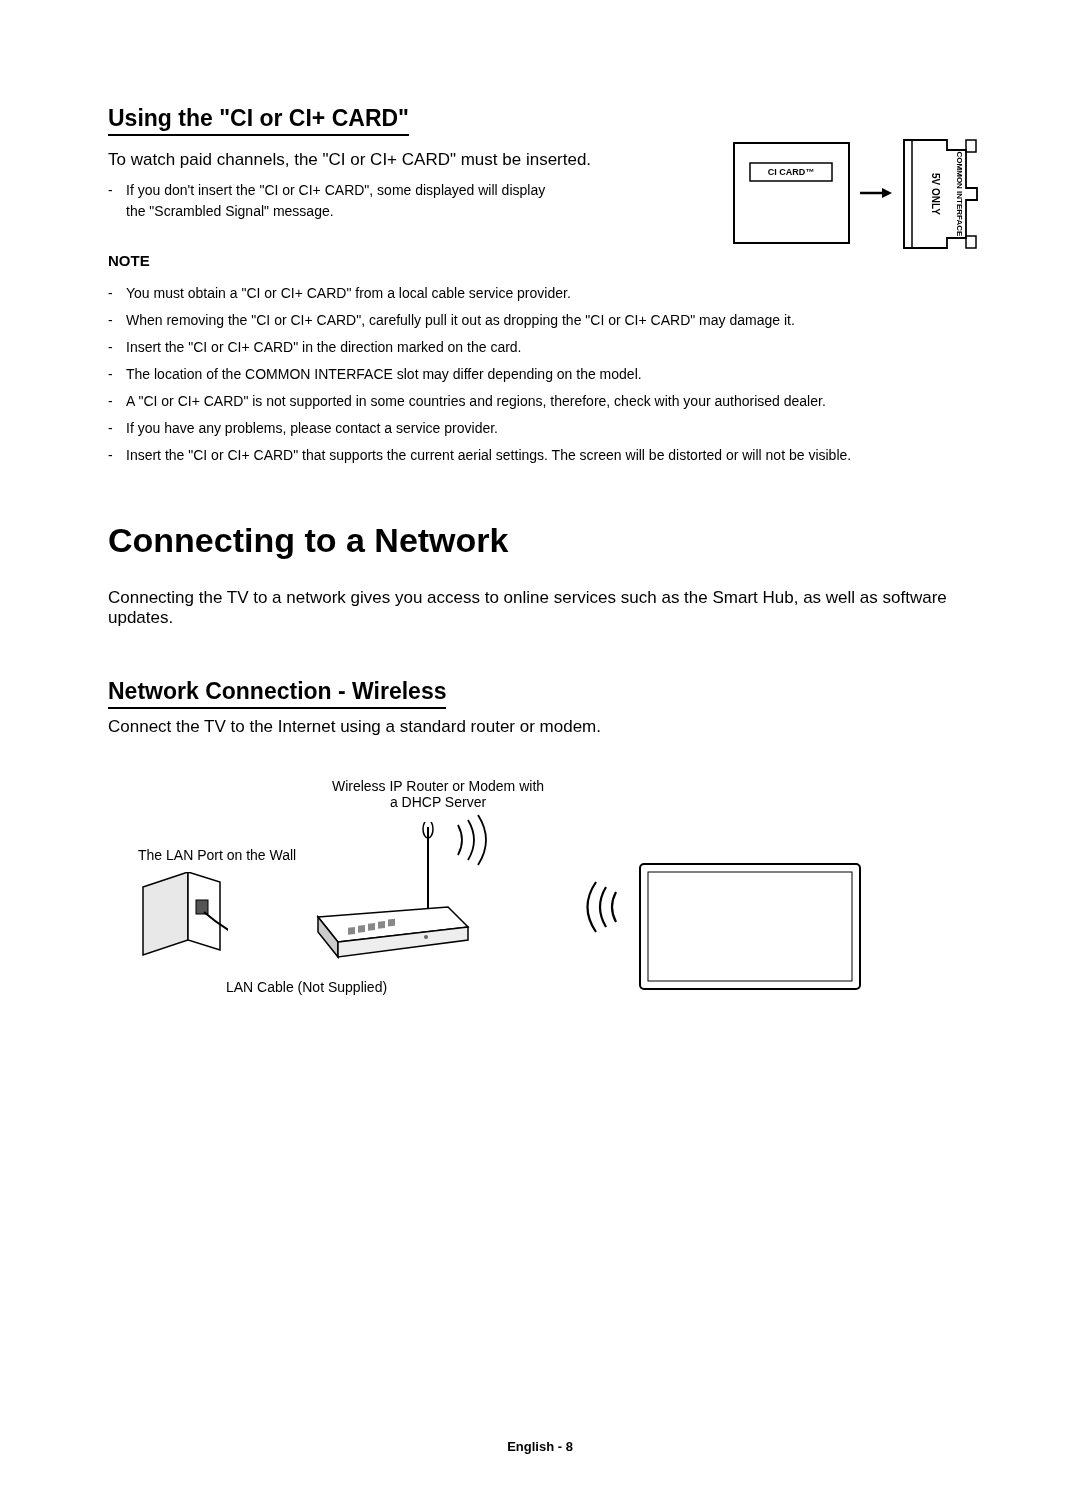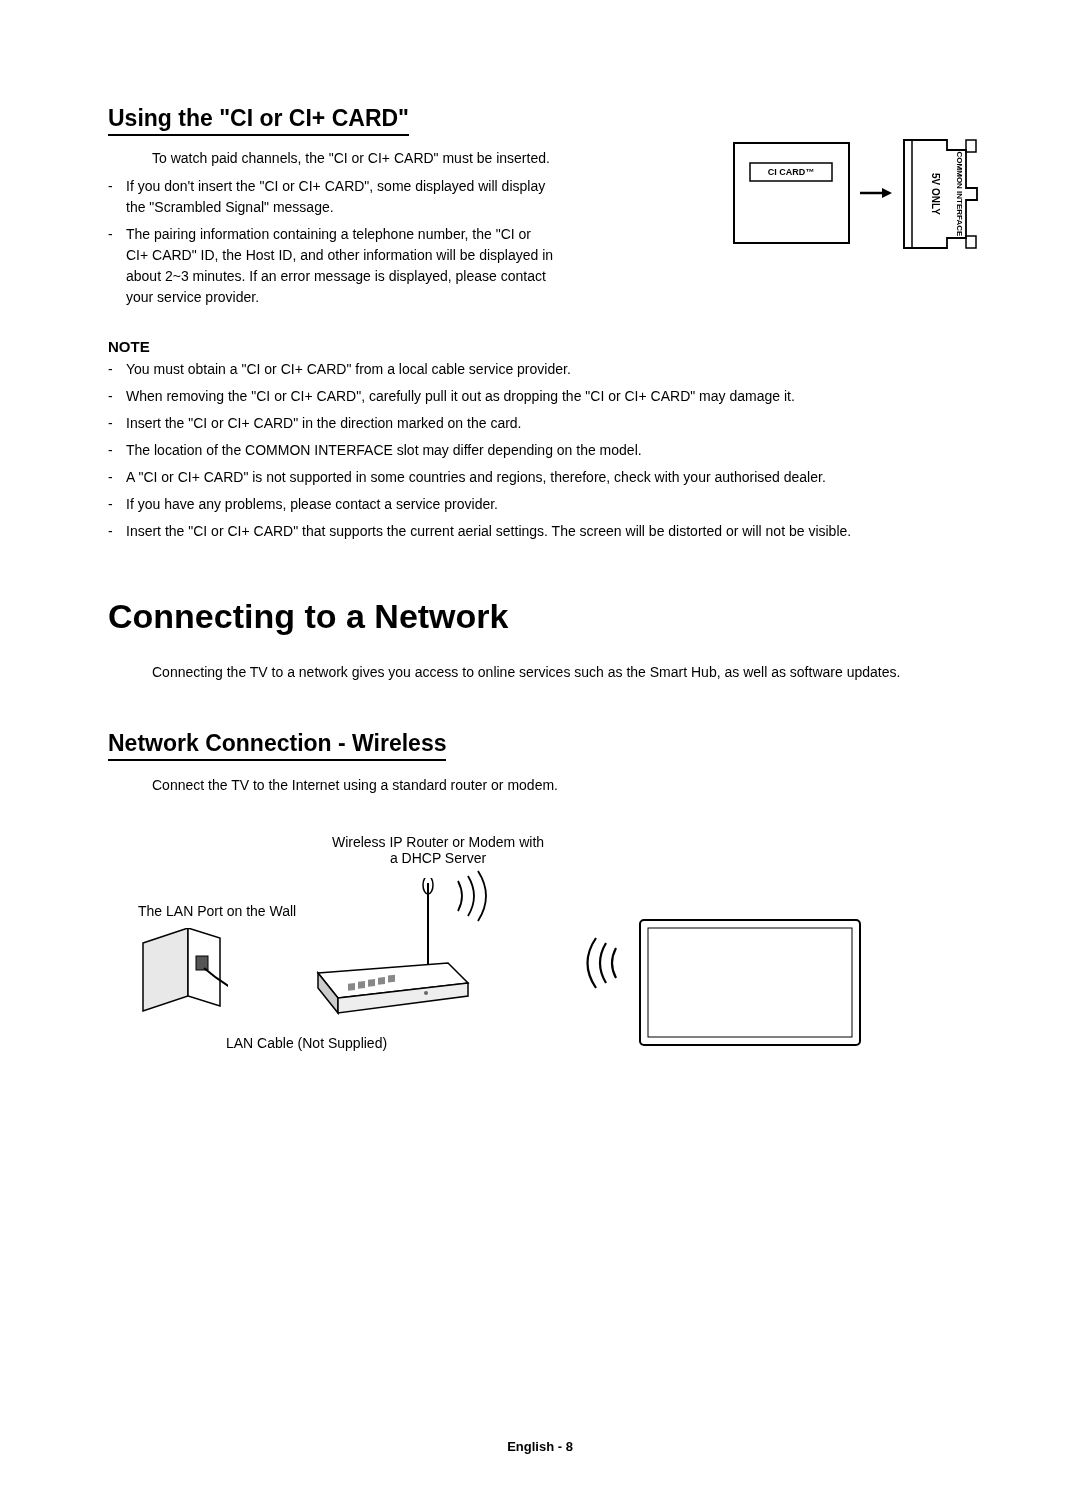--- a/index.html
+++ b/index.html
@@ -18,23 +18,22 @@
     }
     .section-title {
       font-size: 23px;
       font-weight: bold;
       border-bottom: 2px solid #000;
       display: inline-block;
       padding-bottom: 2px;
       margin-bottom: 14px;
     }
     .intro-text {
-      font-size: 14px;
+      font-size: 17px;
       margin-bottom: 10px;
-      margin-left: 44px;
     }
     .bullet-list {
       list-style: none;
       padding-left: 18px;
     }
     .bullet-list li {
       font-size: 14px;
       line-height: 1.5;
       margin-bottom: 6px;
       position: relative;
@@ -44,36 +43,36 @@
       position: absolute;
       left: -18px;
     }
     .narrow-bullets {
       max-width: 430px;
     }
     .note-heading {
       font-size: 15px;
       font-weight: bold;
       margin-top: 30px;
-      margin-bottom: 4px;
+      margin-bottom: 14px;
     }
     .main-heading {
       font-size: 34px;
       font-weight: bold;
       margin-top: 55px;
       margin-bottom: 28px;
     }
     .h2-sub {
       font-size: 23px;
       font-weight: bold;
       border-bottom: 2px solid #000;
       display: inline-block;
       padding-bottom: 2px;
       margin-top: 40px;
-      margin-bottom: 16px;
+      margin-bottom: 8px;
     }
     .ci-diagram {
       position: absolute;
       top: 138px;
       right: 88px;
       width: 260px;
       height: 120px;
     }
     .network-diagram {
       margin-top: 25px;
@@ -139,21 +138,20 @@
   </style>
 </head>
 <body>
 
 <div>
   <div class="section-title">Using the "CI or CI+ CARD"</div>
   <div class="intro-text">To watch paid channels, the "CI or CI+ CARD" must be inserted.</div>
 
   <ul class="bullet-list">
     <li class="narrow-bullets">If you don't insert the "CI or CI+ CARD", some displayed will display the "Scrambled Signal" message.</li>
-    <li class="narrow-bullets">The pairing information containing a telephone number, the "CI or CI+ CARD" ID, the Host ID, and other information will be displayed in about 2~3 minutes. If an error message is displayed, please contact your service provider.</li>
   </ul>
 
   <div class="note-heading">NOTE</div>
   <ul class="bullet-list">
     <li>You must obtain a "CI or CI+ CARD" from a local cable service provider.</li>
     <li>When removing the "CI or CI+ CARD", carefully pull it out as dropping the "CI or CI+ CARD" may damage it.</li>
     <li>Insert the "CI or CI+ CARD" in the direction marked on the card.</li>
     <li>The location of the COMMON INTERFACE slot may differ depending on the model.</li>
     <li>A "CI or CI+ CARD" is not supported in some countries and regions, therefore, check with your authorised dealer.</li>
     <li>If you have any problems, please contact a service provider.</li>

